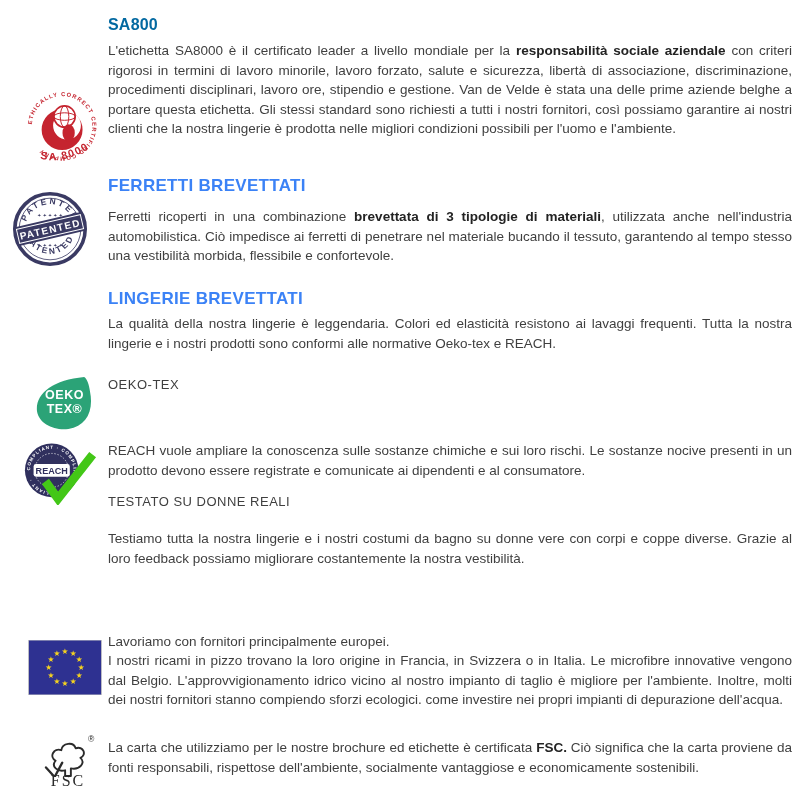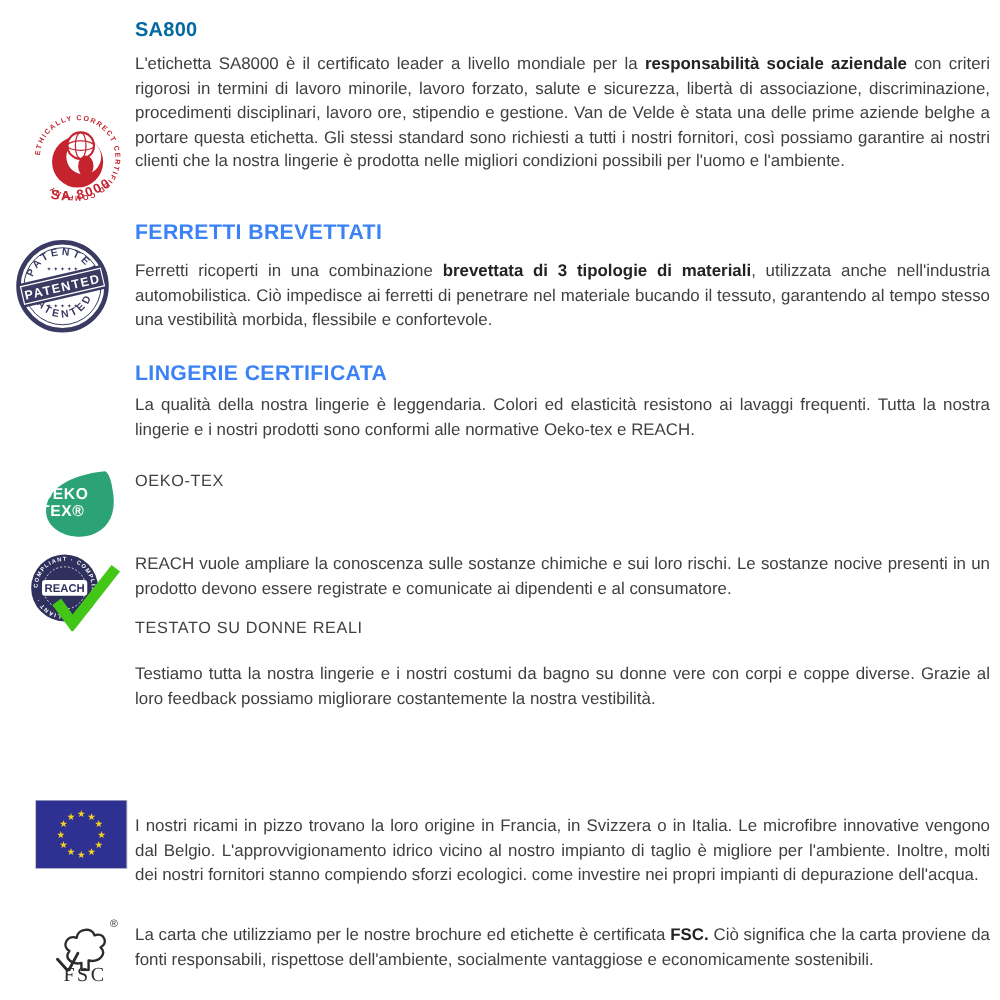--- a/index.html
+++ b/index.html
@@ -8,21 +8,21 @@
   .txt{position:absolute;left:108px;width:684px;}
   .h1{font-size:16px;font-weight:bold;color:#0369a1;letter-spacing:.2px;}
   .h2{font-size:17px;font-weight:bold;color:#3b82f6;letter-spacing:.3px;}
   .sub{font-size:13px;color:#3f3f3f;letter-spacing:.5px;}
   .body{font-size:13.5px;line-height:19.5px;color:#3f3f3f;text-align:justify;}
   .body-left{font-size:13.5px;line-height:19.5px;color:#3f3f3f;}
   .b{font-weight:bold;color:#232323;}
   .icon{position:absolute;}
   svg text{font-family:"Liberation Sans",sans-serif;}
   .oeko{position:absolute;left:32px;top:375px;width:65px;height:55px;}
-  .oeko-txt{position:absolute;left:0;top:13px;width:100%;text-align:left;color:#fff;
+  .oeko-txt{position:absolute;left:0;top:13px;width:100%;text-align:center;color:#fff;
             font-weight:bold;font-size:12.5px;line-height:14px;letter-spacing:.5px;}
   .fsc-label{position:absolute;left:40px;top:772px;width:56px;text-align:center;
              font-family:"Liberation Serif",serif;font-size:16px;letter-spacing:2px;color:#2b2b2b;}
 </style>
 </head>
 <body>
 
 <div class="page">
 
   <div class="icon" style="left:26px;top:92px;width:82px;height:72px;">
@@ -123,27 +123,28 @@
     </svg>
   </div>
   <div class="fsc-label">FSC</div>
 
   <div class="txt h1" style="top:16px;">SA800</div>
   <div class="txt body" style="top:41px;"><span>L'etichetta SA8000 è il certificato leader a livello mondiale per la </span><span class="b">responsabilità sociale aziendale</span><span> con criteri rigorosi in termini di lavoro minorile, lavoro forzato, salute e sicurezza, libertà di associazione, discriminazione, procedimenti disciplinari, lavoro ore, stipendio e gestione. Van de Velde è stata una delle prime aziende belghe a portare questa etichetta.  Gli stessi standard sono richiesti a tutti i nostri fornitori, così possiamo garantire ai nostri clienti che la nostra lingerie è prodotta nelle migliori condizioni possibili per l'uomo e l'ambiente.</span></div>
 
   <div class="txt h2" style="top:176px;">FERRETTI BREVETTATI</div>
   <div class="txt body" style="top:207px;"><span>Ferretti ricoperti in una combinazione </span><span class="b">brevettata di 3 tipologie di materiali</span><span>, utilizzata anche nell'industria automobilistica. Ciò impedisce ai ferretti di penetrare nel materiale bucando il tessuto, garantendo al tempo stesso una vestibilità morbida, flessibile e confortevole.</span></div>
 
-  <div class="txt h2" style="top:289px;">LINGERIE CERTIFICATA</div>
+  <div class="txt h2" style="top:289px;">LINGERIE BREVETTATI</div>
   <div class="txt body" style="top:314px;"><span>La qualità della nostra lingerie è leggendaria. Colori ed elasticità resistono ai lavaggi frequenti. Tutta la nostra lingerie e i nostri prodotti sono conformi alle normative Oeko-tex e REACH.</span></div>
 
   <div class="txt sub" style="top:366px;margin-top:11px;">OEKO-TEX</div>
 
   <div class="txt body" style="top:441px;"><span>REACH vuole ampliare la conoscenza sulle sostanze chimiche e sui loro rischi. Le sostanze nocive presenti in un prodotto devono essere registrate e comunicate ai dipendenti e al consumatore.</span></div>
 
   <div class="txt body" style="top:529px;"><span>Testiamo tutta la nostra lingerie e i nostri costumi da bagno su donne vere con corpi e coppe diverse. Grazie al loro feedback possiamo migliorare costantemente la nostra vestibilità.</span></div>
   <div class="txt sub" style="top:494px;">TESTATO SU DONNE REALI</div>
 
+  <div class="txt body-left" style="top:632px;">Lavoriamo con fornitori principalmente europei.</div>
   <div class="txt body" style="top:651px;"><span>I nostri ricami in pizzo trovano la loro origine in Francia, in Svizzera o in Italia. Le microfibre innovative vengono dal Belgio. L'approvvigionamento idrico vicino al nostro impianto di taglio è migliore per l'ambiente. Inoltre, molti dei nostri fornitori stanno compiendo sforzi ecologici. come investire nei propri impianti di depurazione dell'acqua.</span></div>
 
   <div class="txt body" style="top:738px;"><span>La carta che utilizziamo per le nostre brochure ed etichette è certificata </span><span class="b">FSC.</span><span> Ciò significa che la carta proviene da fonti responsabili, rispettose dell'ambiente, socialmente vantaggiose e economicamente sostenibili.</span></div>
 
 </div>
 
 </body></html>

